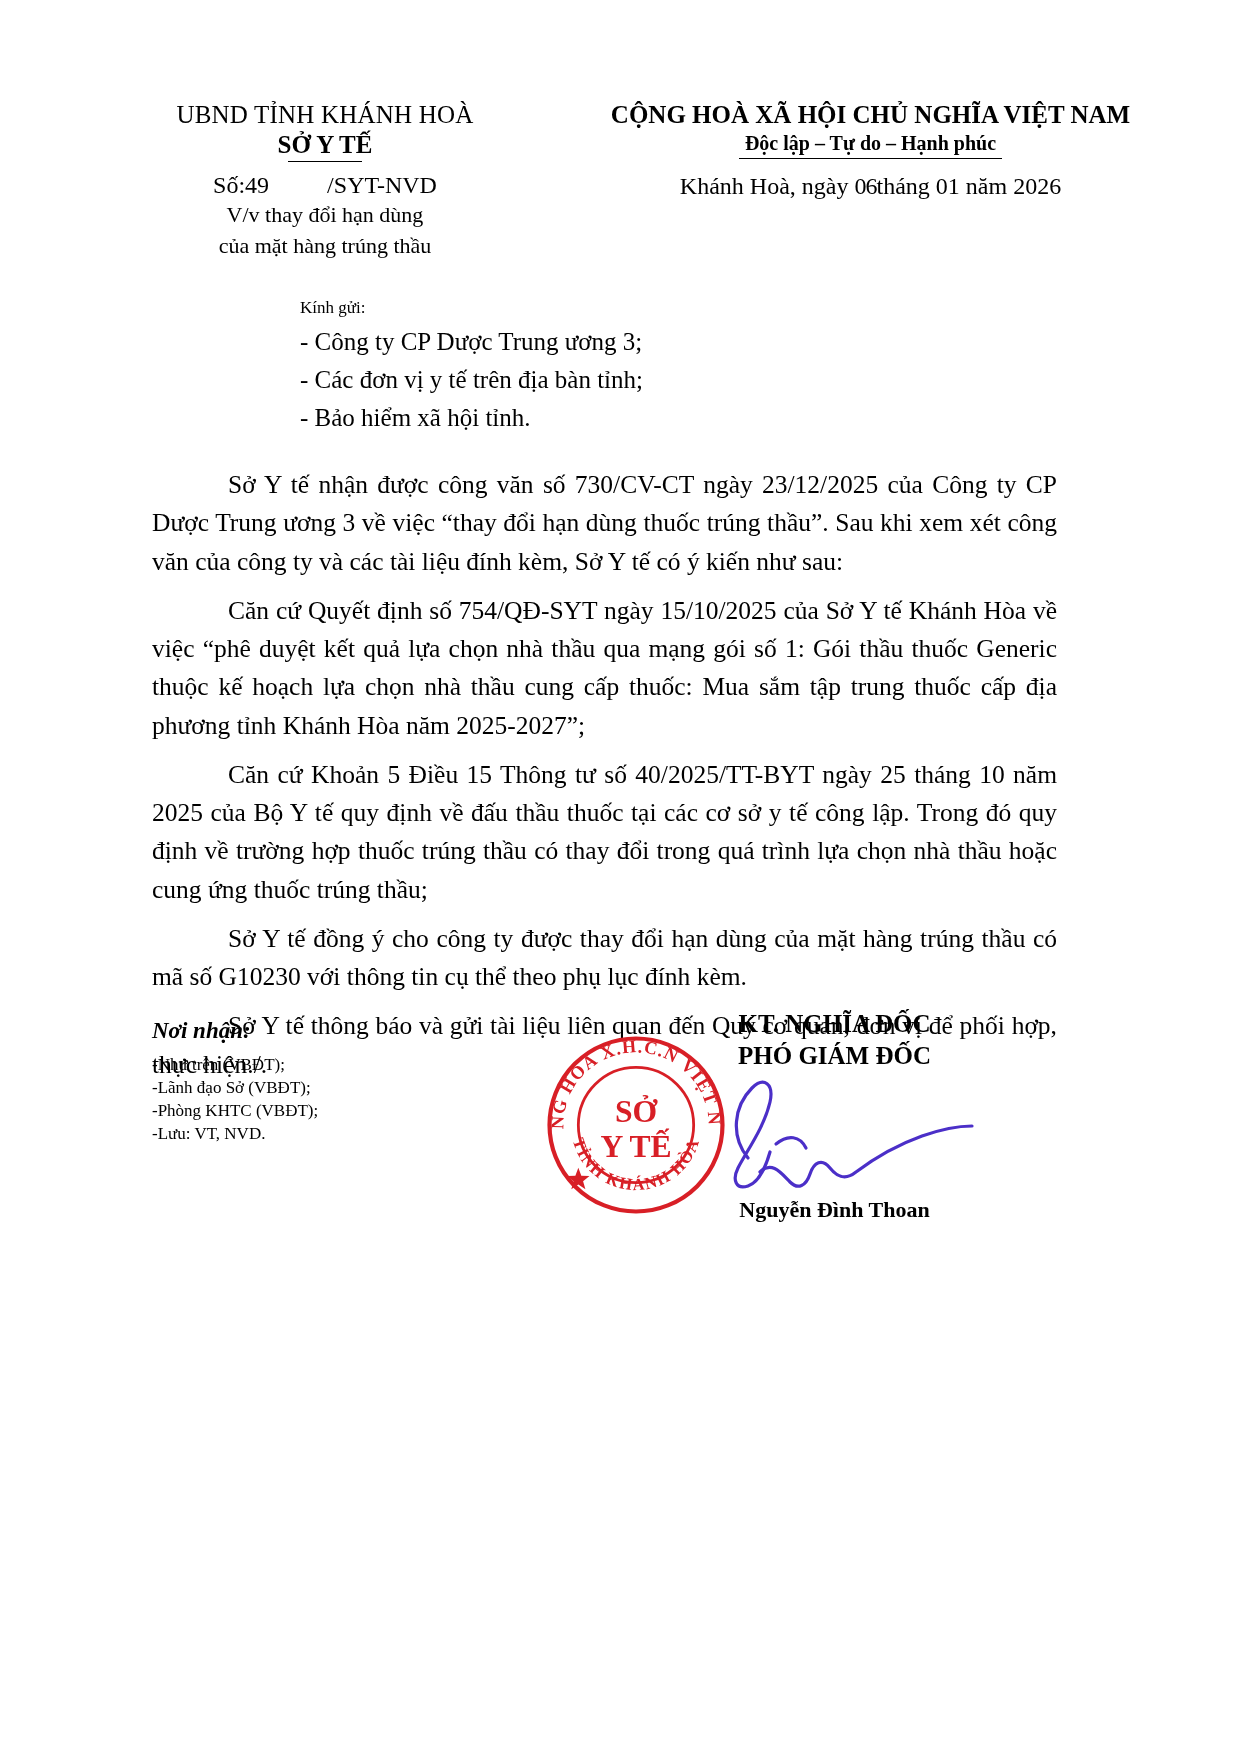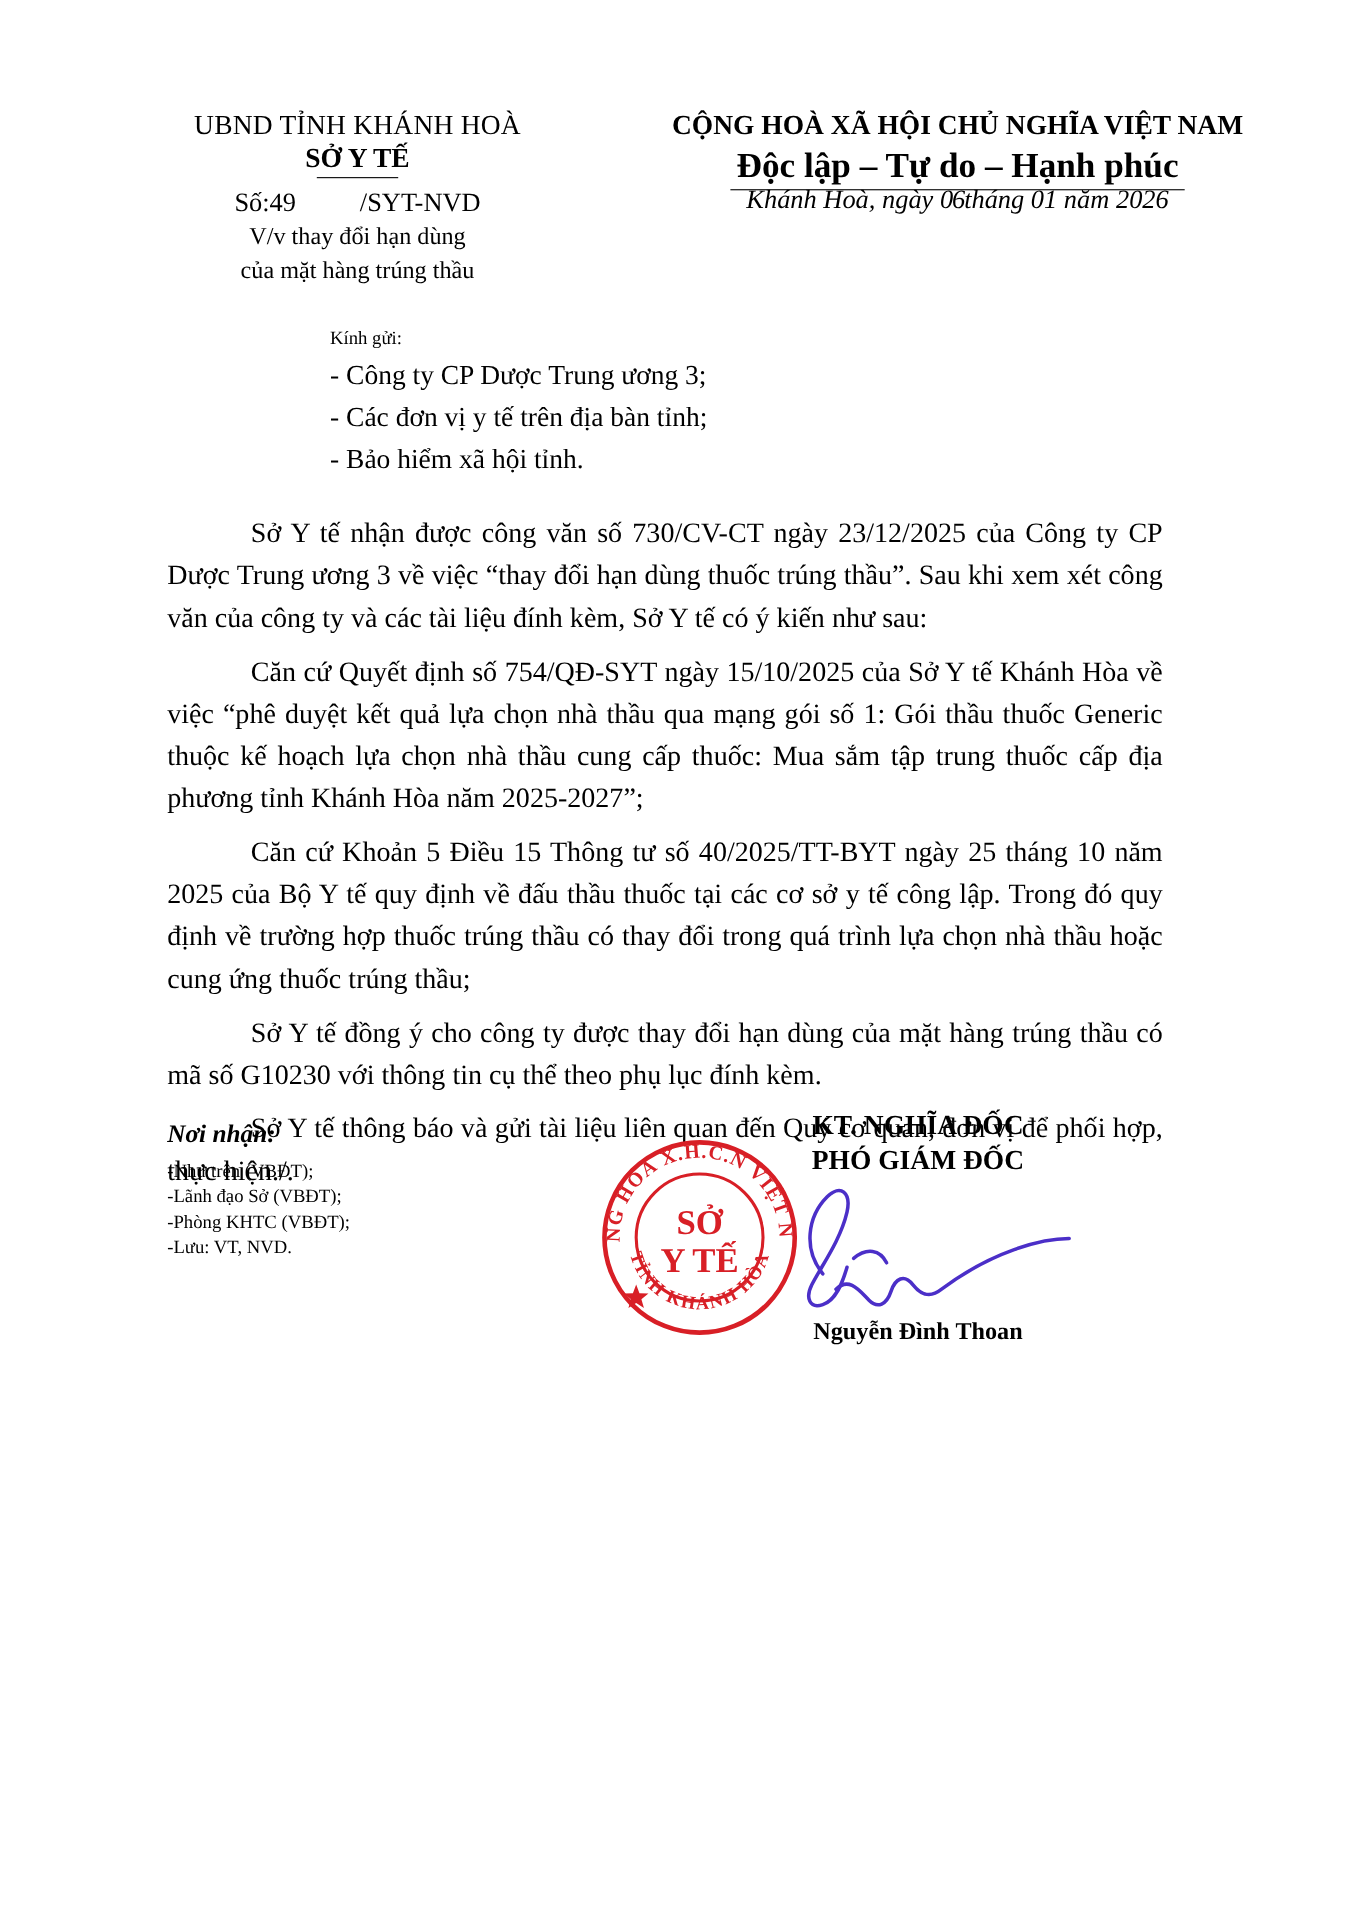--- a/index.html
+++ b/index.html
@@ -76,38 +76,38 @@
     margin-top: 2px;
   }
 
   .nation {
     font-size: 25px;
     font-weight: bold;
     white-space: nowrap;
     line-height: 1.18;
   }
   .motto {
-    font-size: 32px;
+    font-size: 20px;
     font-weight: bold;
     line-height: 1.18;
     display: inline-block;
     position: relative;
     margin-top: 2px;
     padding: 0 6px;
   }
   .motto::after {
     content: "";
     position: absolute;
     left: 0; right: 0;
     bottom: -4px;
     border-bottom: 1.6px solid #000;
   }
   .place-date {
     font-size: 24px;
-    font-style: italic;
+    margin-top: 18px;
     white-space: nowrap;
   }
   .place-date .dnum { letter-spacing: -1px; }
 
   
   .recipients {
     position: absolute;
     left: 300px;
     top: 295px;
     width: 700px;

